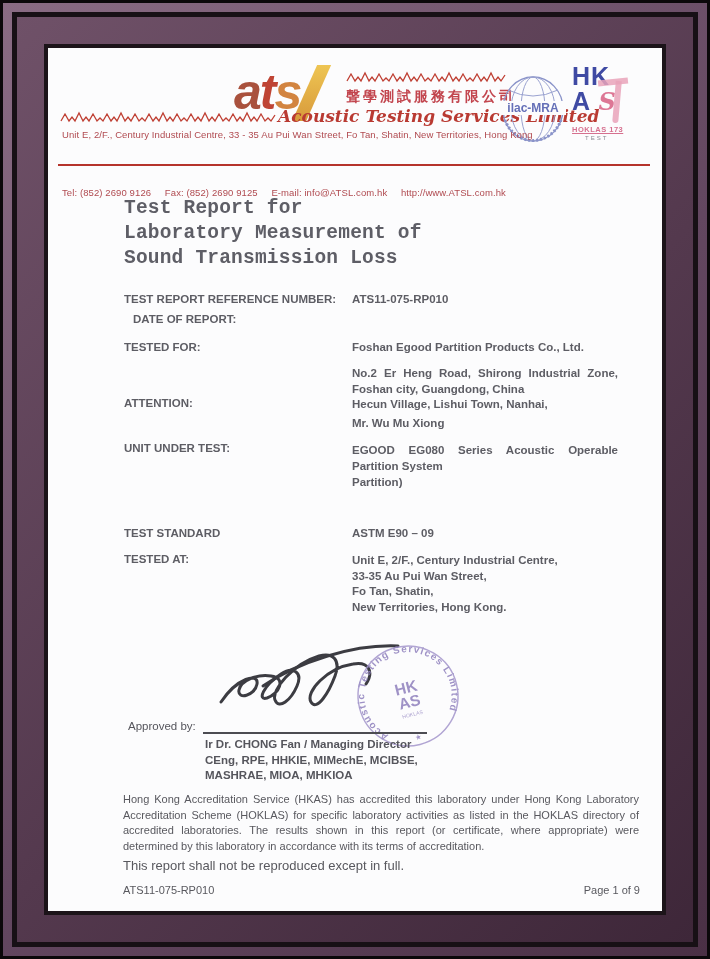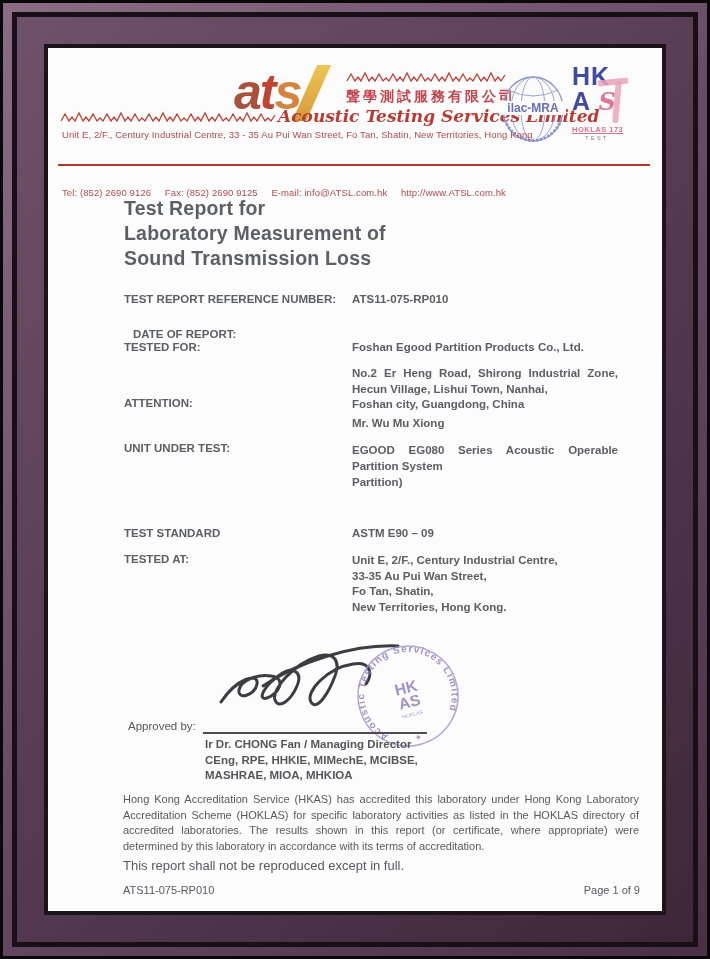--- a/index.html
+++ b/index.html
@@ -26,21 +26,21 @@
   .hkas .hk{font-weight:bold;font-size:25px;line-height:21px;color:#3f4aa3;letter-spacing:1px;font-family:"Liberation Sans",sans-serif;}
   .hkas .as-row{position:relative;height:26px;}
   .hkas .a{font-weight:bold;font-size:25px;color:#3f4aa3;}
   .hkas .s{font-family:"DejaVu Serif",serif;font-style:italic;font-weight:bold;font-size:24px;color:#dd7795;margin-left:4px;}
   .hkas .j-v{position:absolute;width:6px;height:42px;background:#e9a3ba;border-radius:0 0 7px 7px;top:-6px;left:42px;transform:rotate(5deg);opacity:.85;}
   .hkas .j-h{position:absolute;width:30px;height:6px;background:#e9a3ba;top:-8px;left:26px;transform:rotate(-6deg);opacity:.85;}
   .hkas .hoklas{margin-top:12px;font-size:7.5px;font-weight:bold;color:#d6708f;text-decoration:underline;letter-spacing:.5px;}
   .hkas .test{font-size:6px;color:#8a8a92;letter-spacing:2px;margin-left:13px;margin-top:1px;}
 
   
-  .doc-title{left:76px;top:148px;font-size:19.5px;font-weight:bold;color:#5e5e66;line-height:25px;letter-spacing:.2px;}
+  .doc-title{left:76px;top:148px;font-size:19.5px;font-weight:bold;color:#5e5e66;line-height:25px;letter-spacing:.2px;font-family:Liberation Mono, monospace;}
   .lbl{left:76px;font-weight:bold;font-size:11.5px;color:#5d5d64;white-space:nowrap;}
   .val{left:304px;font-weight:bold;font-size:11.5px;color:#5d5d64;width:266px;}
   .lines15 div{line-height:15.5px;}
   .lines16 div{line-height:16px;}
   .addr-block div:first-child{text-align:justify;text-align-last:justify;}
   .uut-block div:nth-child(1),.uut-block div:nth-child(3){text-align:justify;text-align-last:justify;}
 
   
   .sig-svg{left:145px;top:586px;}
   .sig-stroke{stroke:#3c3c42;stroke-width:3;fill:none;stroke-linecap:round;}
@@ -111,29 +111,29 @@
 
       <div class="abs doc-title">
                 <div>Test Report for</div>
                 <div>Laboratory Measurement of</div>
                 <div>Sound Transmission Loss</div>
               </div>
 
       <div class="abs lbl" style="top:245px;">TEST REPORT REFERENCE NUMBER:</div>
       <div class="abs val" style="top:245px;">ATS11-075-RP010</div>
 
-      <div class="abs lbl" style="top:280px;padding-left:9px;">DATE OF REPORT:</div>
+      <div class="abs lbl" style="top:265px;padding-left:9px;">DATE OF REPORT:</div>
 
       <div class="abs lbl" style="top:293px;">TESTED FOR:</div>
       <div class="abs val" style="top:293px;">Foshan Egood Partition Products Co., Ltd.</div>
 
       <div class="abs val addr-block lines15" style="top:318px;">
                 <div>No.2 Er Heng Road, Shirong Industrial Zone,</div>
+                <div>Foshan city, Guangdong, China</div>
                 <div>Hecun Village, Lishui Town, Nanhai,</div>
-                <div>Foshan city, Guangdong, China</div>
               </div>
 
       <div class="abs lbl" style="top:349px;text-align:center;">ATTENTION:</div>
       <div class="abs val" style="top:369px;">Mr. Wu Mu Xiong</div>
 
       <div class="abs lbl" style="top:394px;">UNIT UNDER TEST:</div>
       <div class="abs val uut-block lines16" style="top:394px;">
                 <div>EGOOD EG080 Series Acoustic Operable</div>
                 <div>Partition System</div>
                 <div>Partition)</div>

